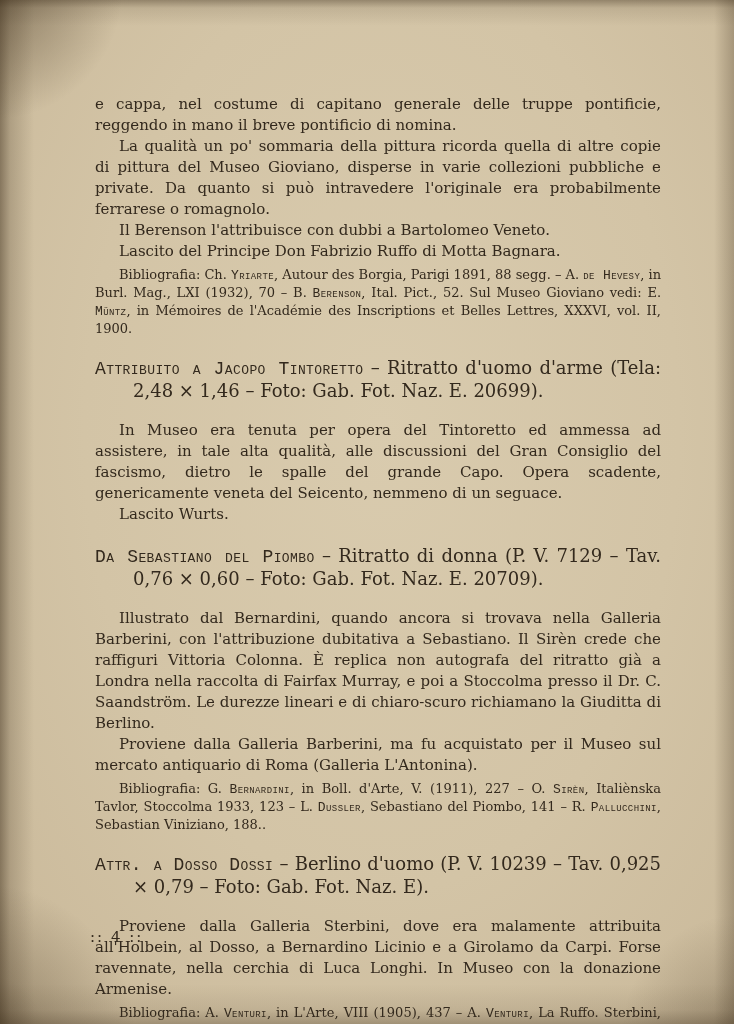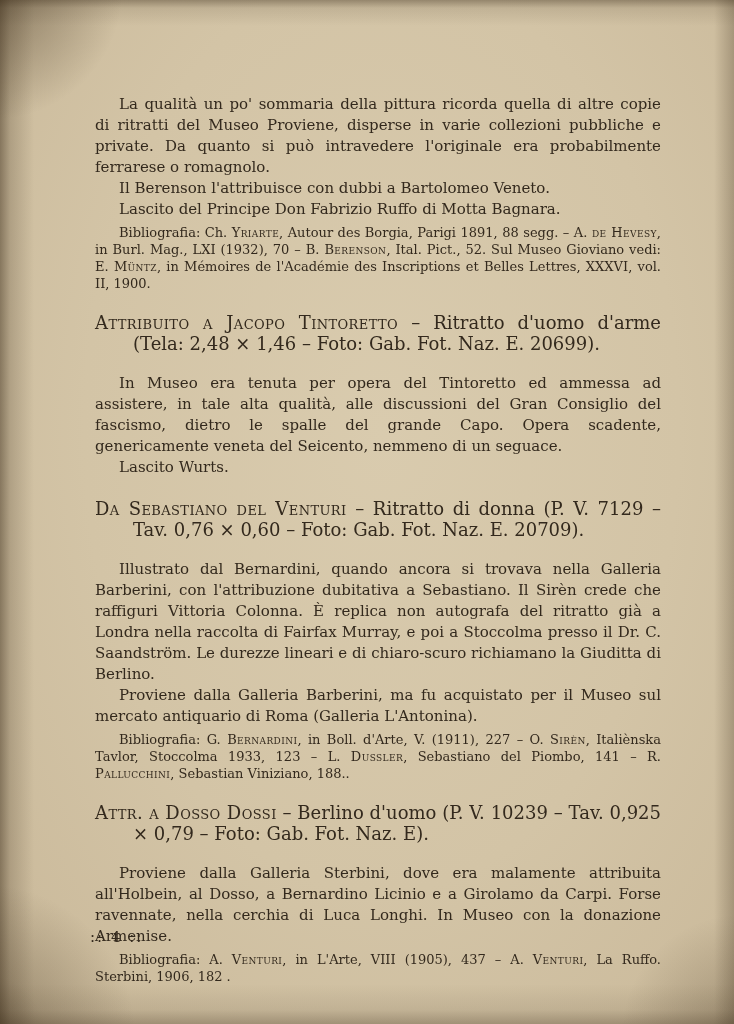--- a/index.html
+++ b/index.html
@@ -42,52 +42,53 @@
     font-size: 13px;
     line-height: 17px;
     text-indent: 24px;
   }
   .entry-heading {
     margin: 20px 0 0 0;
     padding-left: 38px;
     text-indent: -38px;
     font-size: 18px;
   }
-  .sc { font-variant: small-caps; letter-spacing: 0.4px; }
+  .sc { font-variant: small-caps; letter-spacing: 0.4px; font-family: Liberation Mono, monospace; }
   .it { }
   .footer {
     position: absolute;
     left: 90px;
     top: 928px;
     font-size: 15px;
     letter-spacing: 2px;
   }
 </style>
 </head>
 <body>
 
 <div class="page">
   <div class="content">
 
+    <p class="para"><span>e cappa, nel costume di capitano generale delle truppe pontificie, reggendo in mano il breve pontificio di nomina.</span></p>
 
-    <p class="para indent"><span>La qualità un po' sommaria della pittura ricorda quella di altre copie di ritratti del Museo Proviene, disperse in varie collezioni pubbliche e private. Da quanto si può intravedere l'originale era probabilmente ferrarese o romagnolo.</span></p>
+    <p class="para indent"><span>La qualità un po' sommaria della pittura ricorda quella di altre copie di pittura del Museo Gioviano, disperse in varie collezioni pubbliche e private. Da quanto si può intravedere l'originale era probabilmente ferrarese o romagnolo.</span></p>
 
     <p class="para indent"><span>Il Berenson l'attribuisce con dubbi a Bartolomeo Veneto.</span></p>
 
     <p class="para indent"><span>Lascito del Principe Don Fabrizio Ruffo di Motta Bagnara.</span></p>
 
     <p class="biblio"><span>Bibliografia: Ch. </span><span class="sc">Yriarte</span><span>, </span><span class="it">Autour des Borgia</span><span>, Parigi 1891, 88 segg. – A. </span><span class="sc">de Hevesy</span><span>, in </span><span class="it">Burl. Mag.</span><span>, LXI (1932), 70 – B. </span><span class="sc">Berenson</span><span>, </span><span class="it">Ital. Pict.</span><span>, 52. Sul Museo Gioviano vedi: E. </span><span class="sc">Müntz</span><span>, in </span><span class="it">Mémoires de l'Académie des Inscriptions et Belles Lettres</span><span>, XXXVI, vol. II, 1900.</span></p>
 
     <p class="entry-heading"><span class="sc">Attribuito a Jacopo Tintoretto</span><span> – </span><span class="it">Ritratto d'uomo d'arme</span><span> (Tela: 2,48 × 1,46 – Foto: Gab. Fot. Naz. E. 20699).</span></p>
 
     <p class="para indent gap-top"><span>In Museo era tenuta per opera del Tintoretto ed ammessa ad assistere, in tale alta qualità, alle discussioni del Gran Consiglio del fascismo, dietro le spalle del grande Capo. Opera scadente, genericamente veneta del Seicento, nemmeno di un seguace.</span></p>
 
     <p class="para indent"><span>Lascito Wurts.</span></p>
 
-    <p class="entry-heading"><span class="sc">Da Sebastiano del Venturi</span><span> – </span><span class="it">Ritratto di donna</span><span> (P. V. 7129 – Tav. 0,76 × 0,60 – Foto: Gab. Fot. Naz. E. 20709).</span></p>
+    <p class="entry-heading"><span class="sc">Da Sebastiano del Piombo</span><span> – </span><span class="it">Ritratto di donna</span><span> (P. V. 7129 – Tav. 0,76 × 0,60 – Foto: Gab. Fot. Naz. E. 20709).</span></p>
 
     <p class="para indent gap-top"><span>Illustrato dal Bernardini, quando ancora si trovava nella Galleria Barberini, con l'attribuzione dubitativa a Sebastiano. Il Sirèn crede che raffiguri Vittoria Colonna. È replica non autografa del ritratto già a Londra nella raccolta di Fairfax Murray, e poi a Stoccolma presso il Dr. C. Saandström. Le durezze lineari e di chiaro-scuro richiamano la </span><span class="it">Giuditta</span><span> di Berlino.</span></p>
 
     <p class="para indent"><span>Proviene dalla Galleria Barberini, ma fu acquistato per il Museo sul mercato antiquario di Roma (Galleria L'Antonina).</span></p>
 
     <p class="biblio"><span>Bibliografia: G. </span><span class="sc">Bernardini</span><span>, in </span><span class="it">Boll. d'Arte</span><span>, V. (1911), 227 – O. </span><span class="sc">Sirèn</span><span>, </span><span class="it">Italiènska Tavlor</span><span>, Stoccolma 1933, 123 – L. </span><span class="sc">Dussler</span><span>, </span><span class="it">Sebastiano del Piombo</span><span>, 141 – R. </span><span class="sc">Pallucchini</span><span>, </span><span class="it">Sebastian Viniziano</span><span>, 188..</span></p>
 
     <p class="entry-heading"><span class="sc">Attr. a Dosso Dossi</span><span> – </span><span class="it">Berlino d'uomo</span><span> (P. V. 10239 – Tav. 0,925 × 0,79 – Foto: Gab. Fot. Naz. E).</span></p>
 
     <p class="para indent gap-top"><span>Proviene dalla Galleria Sterbini, dove era malamente attribuita all'Holbein, al Dosso, a Bernardino Licinio e a Girolamo da Carpi. Forse ravennate, nella cerchia di Luca Longhi. In Museo con la donazione Armenise.</span></p>

